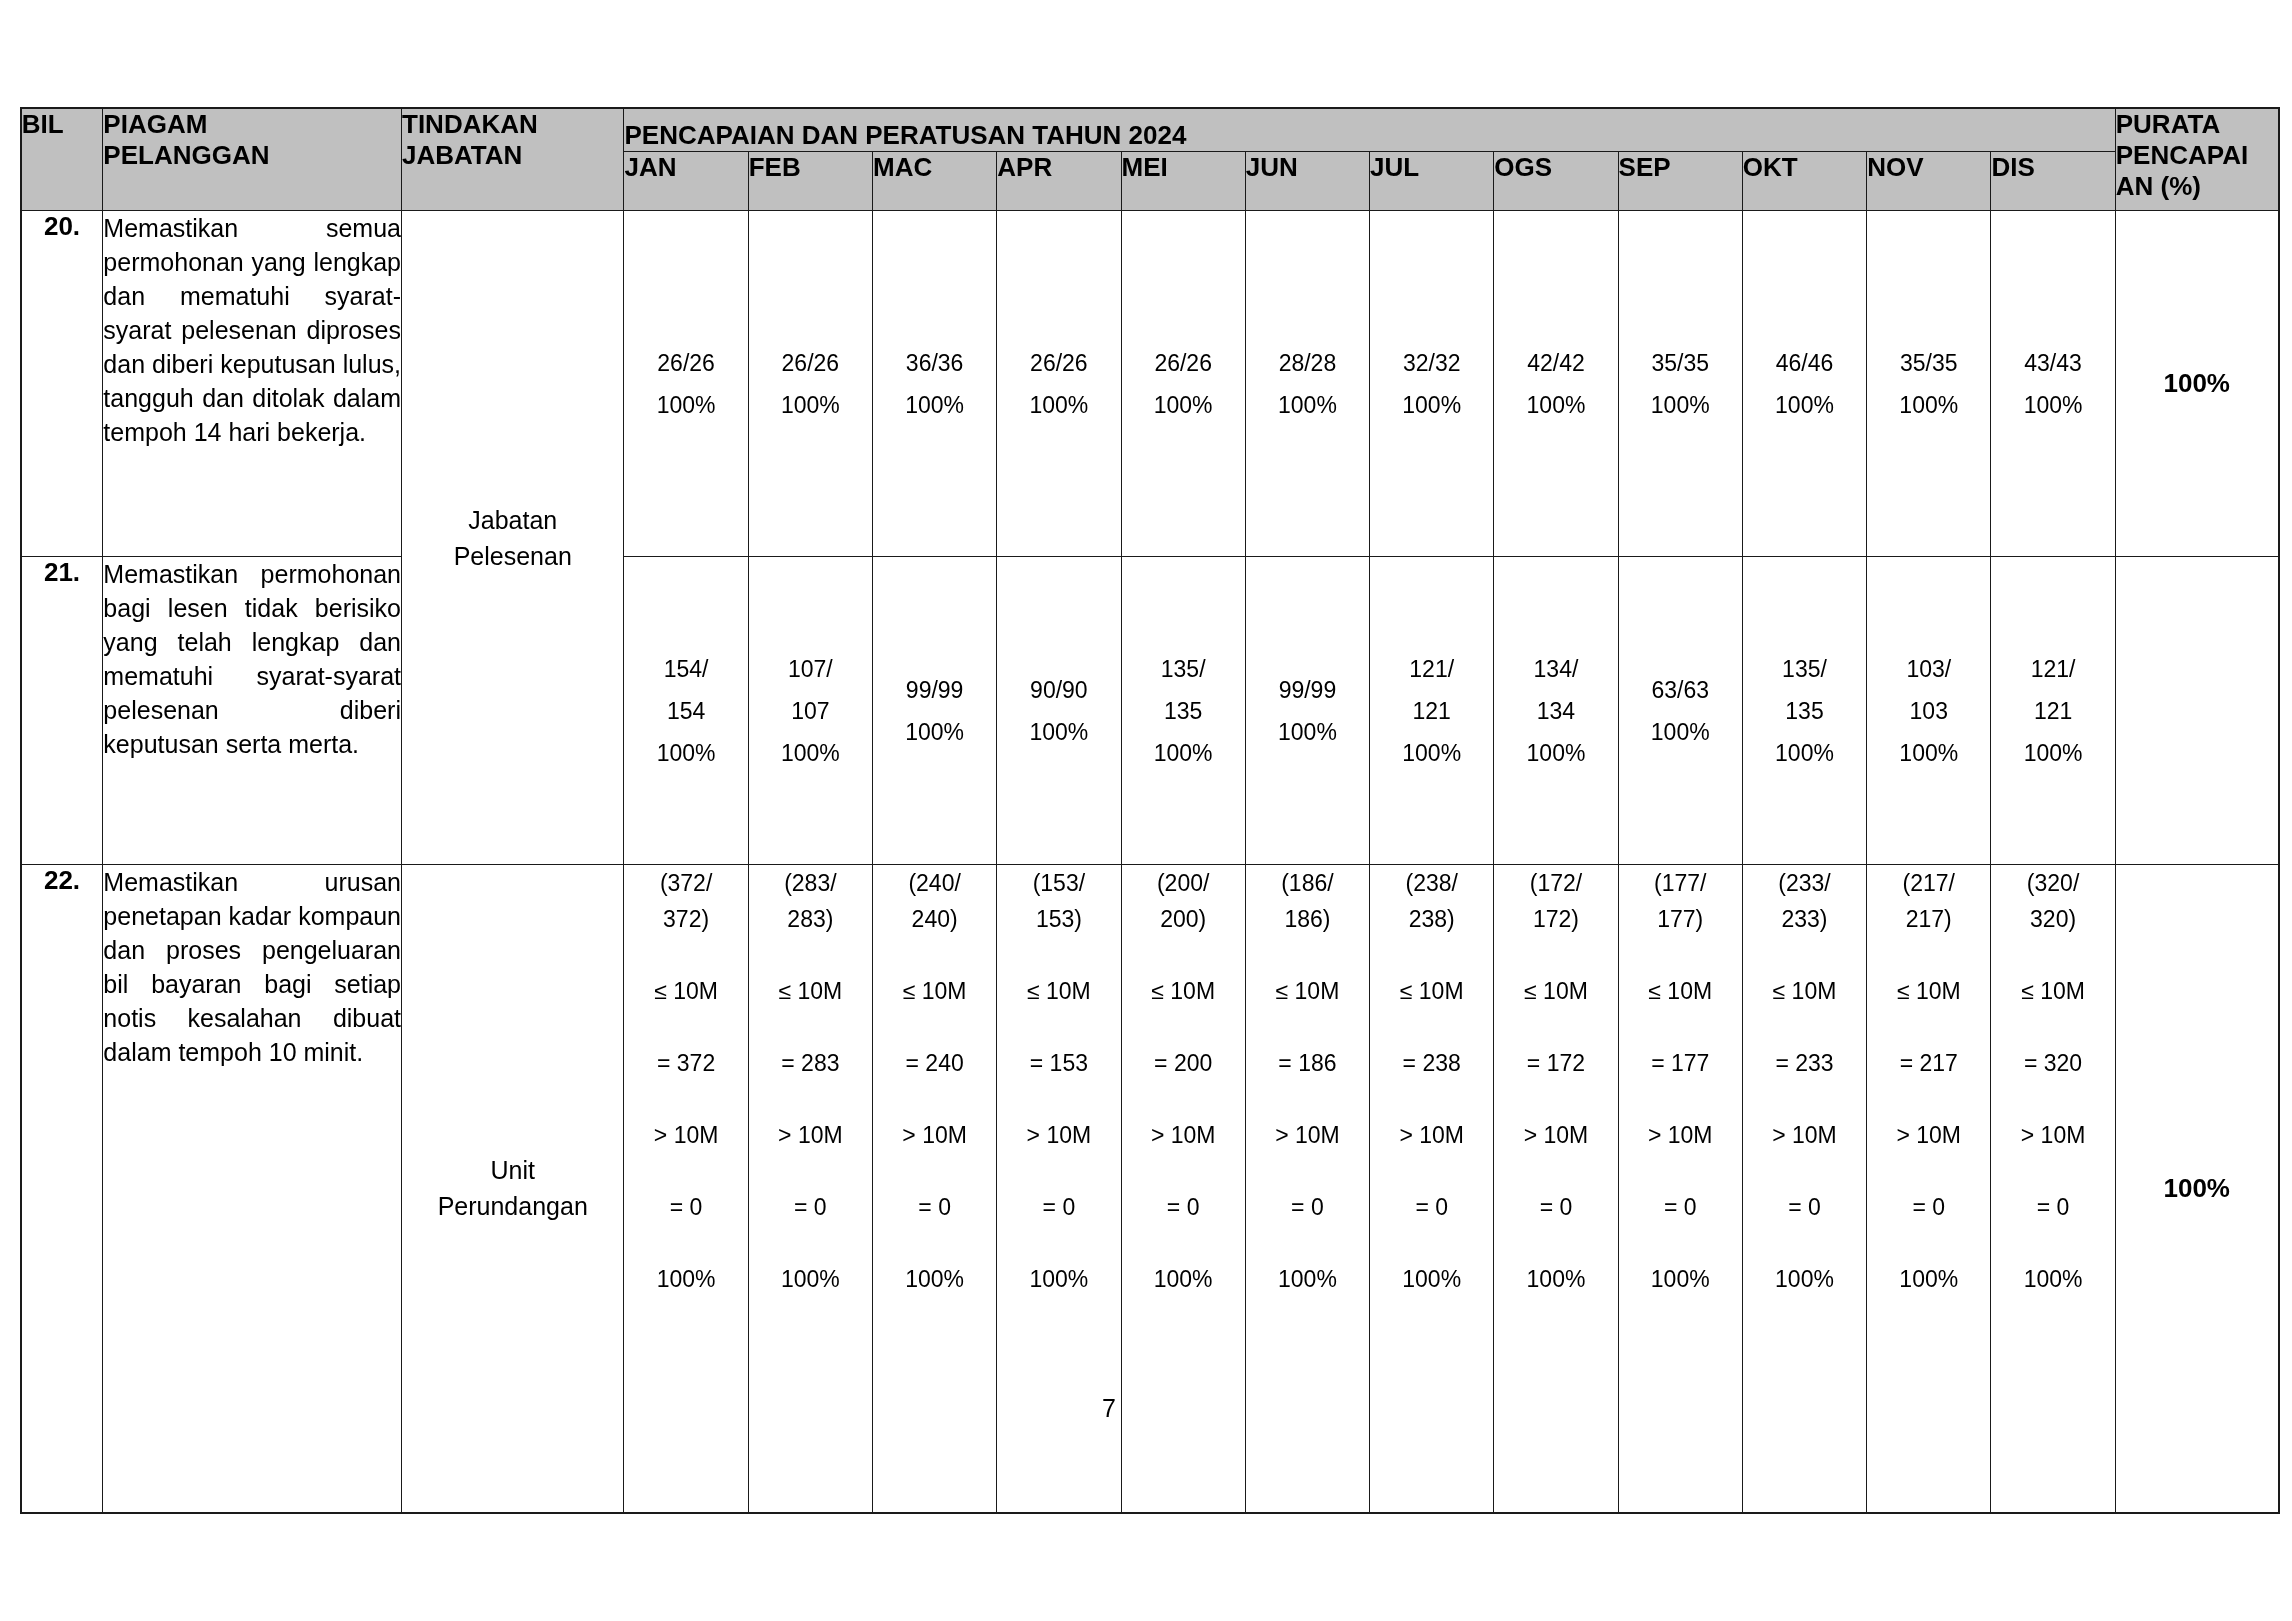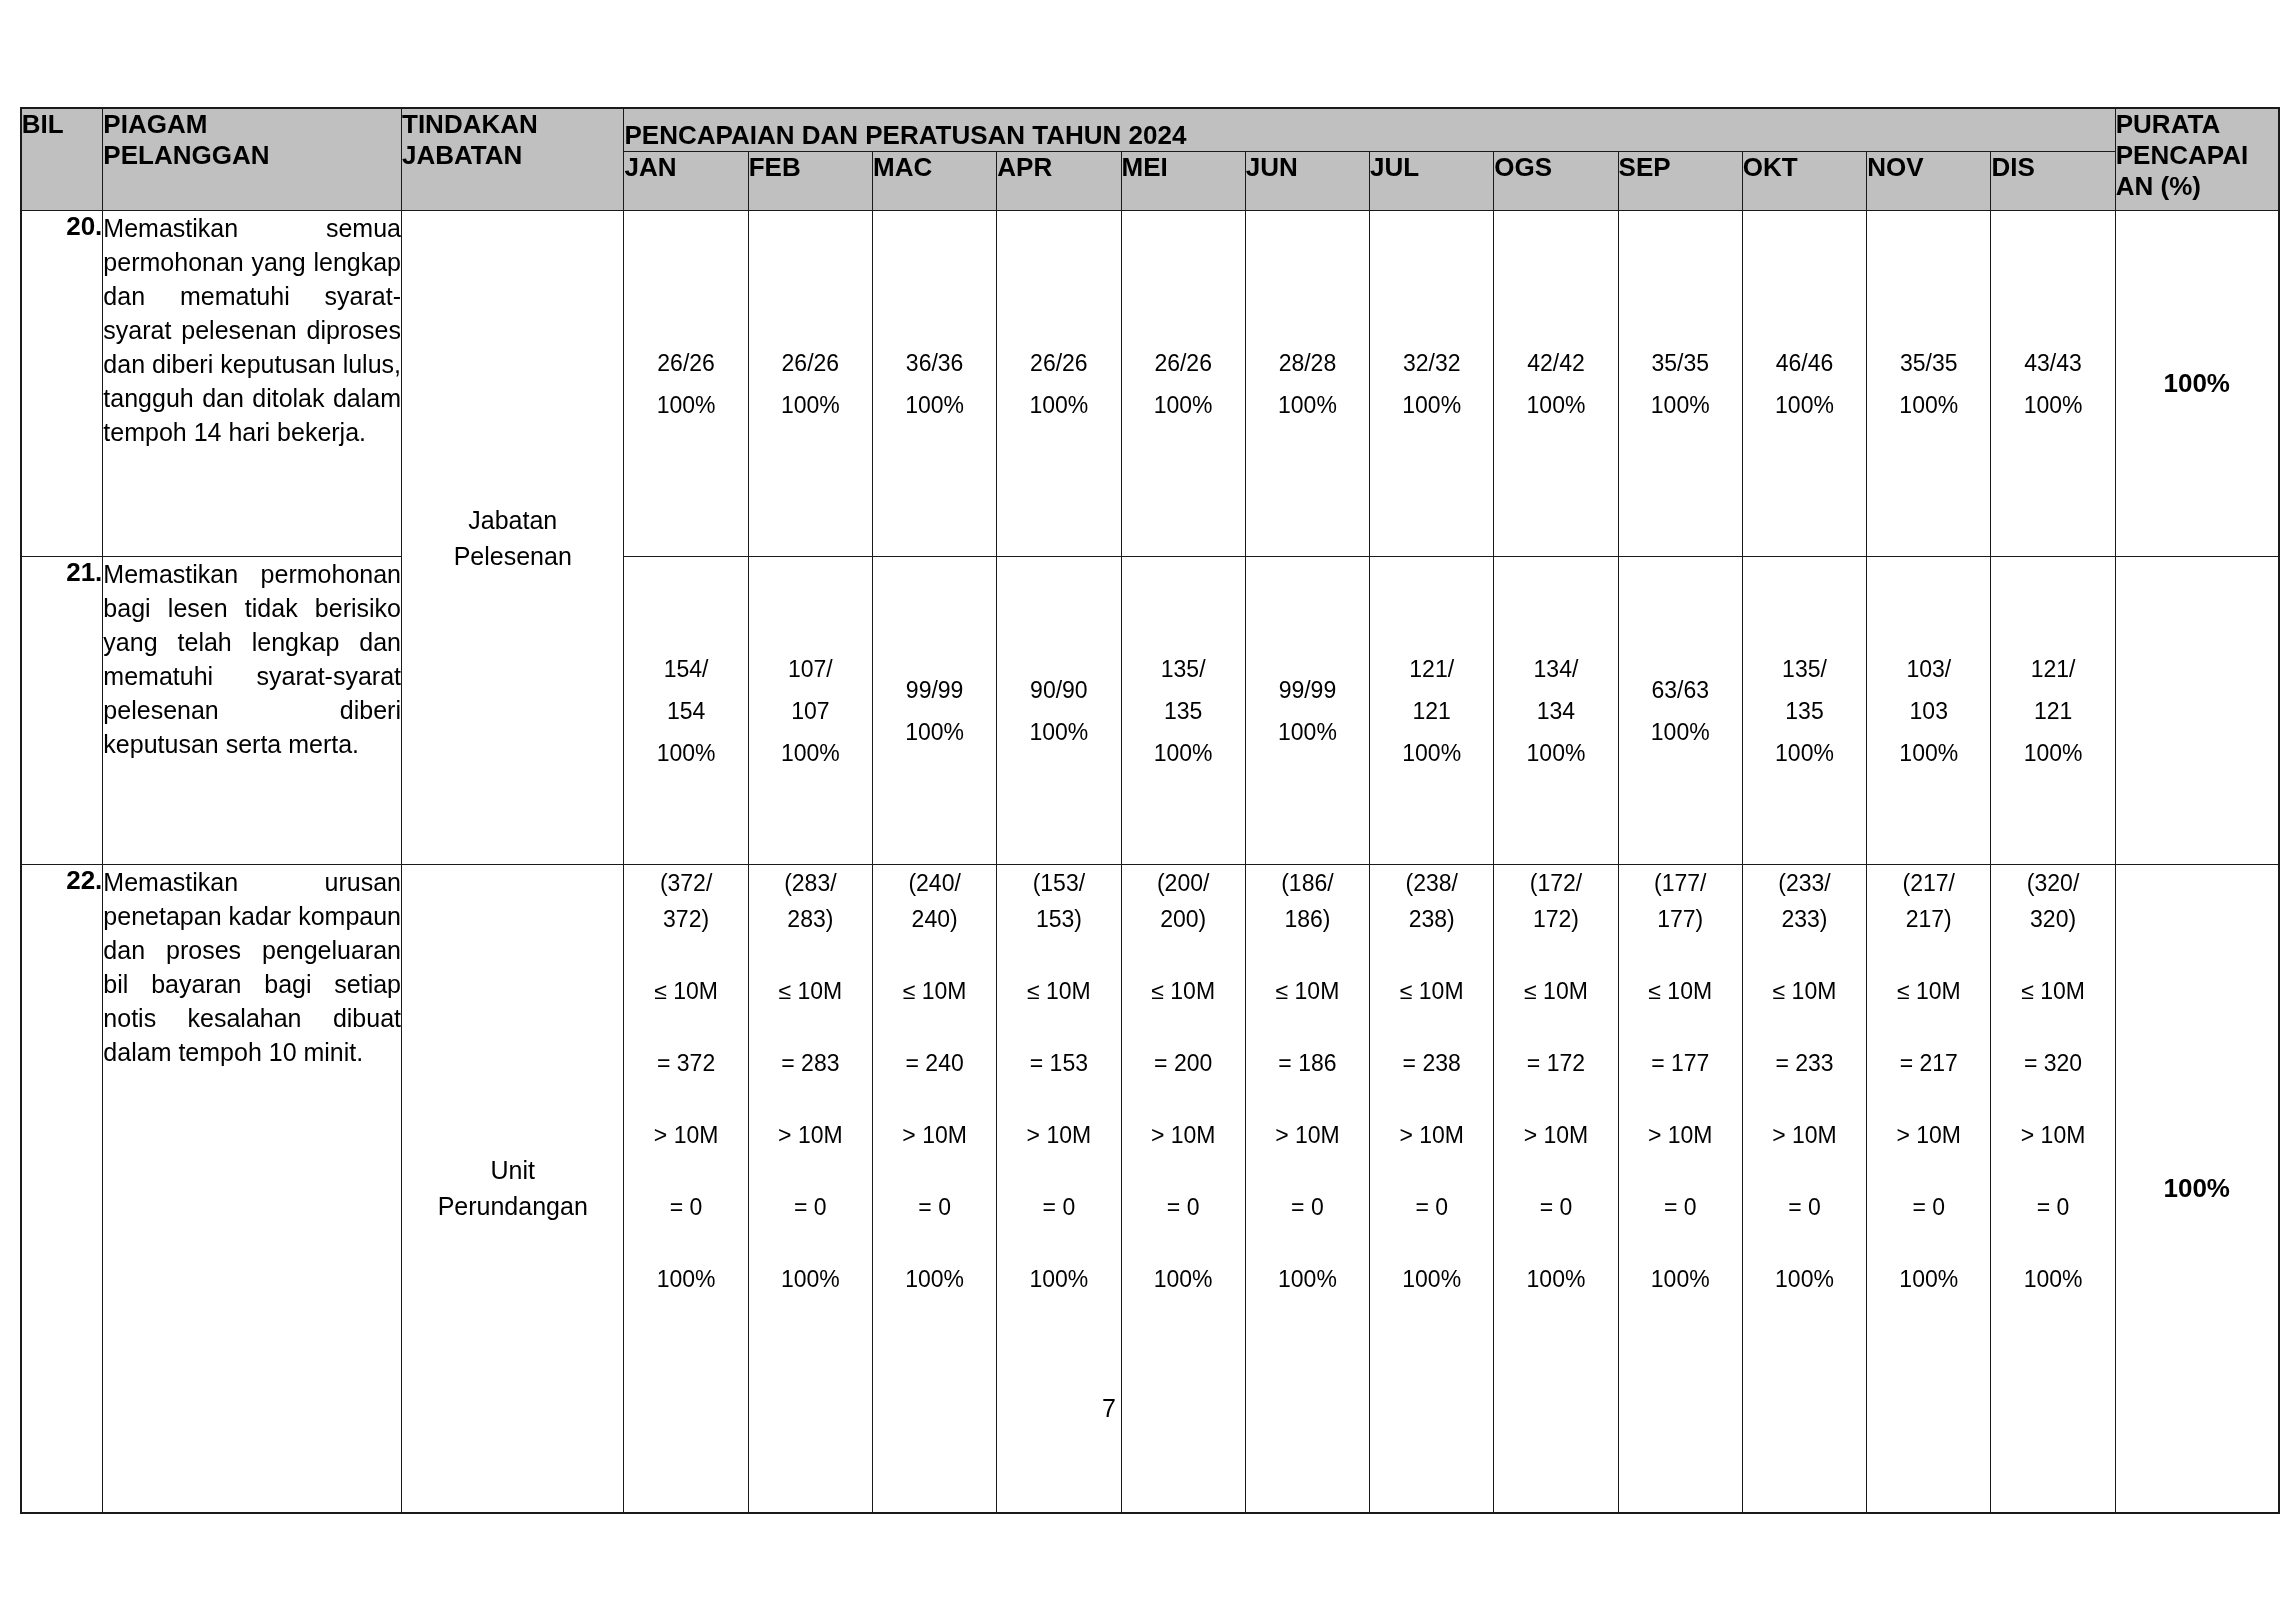--- a/index.html
+++ b/index.html
@@ -28,21 +28,21 @@
     font-weight:bold;
     font-size:26px;
     line-height:31px;
     vertical-align:top;
     padding-top:4.5px;
     white-space:pre-line;
     text-align:left;
   }
   thead th.year-title{vertical-align:middle;padding-top:11px;}
   td.bil{
-    vertical-align:top;text-align:right;
+    vertical-align:top;text-align:center;
     font-weight:bold;font-size:26px;padding-top:9px;
   }
   td.piagam{
     vertical-align:top;text-align:justify;
     font-size:25px;line-height:34px;
     padding:7.2px 10.7px 0 14.3px;
   }
   td.dept{
     vertical-align:middle;text-align:center;
     font-size:25px;line-height:36px;

